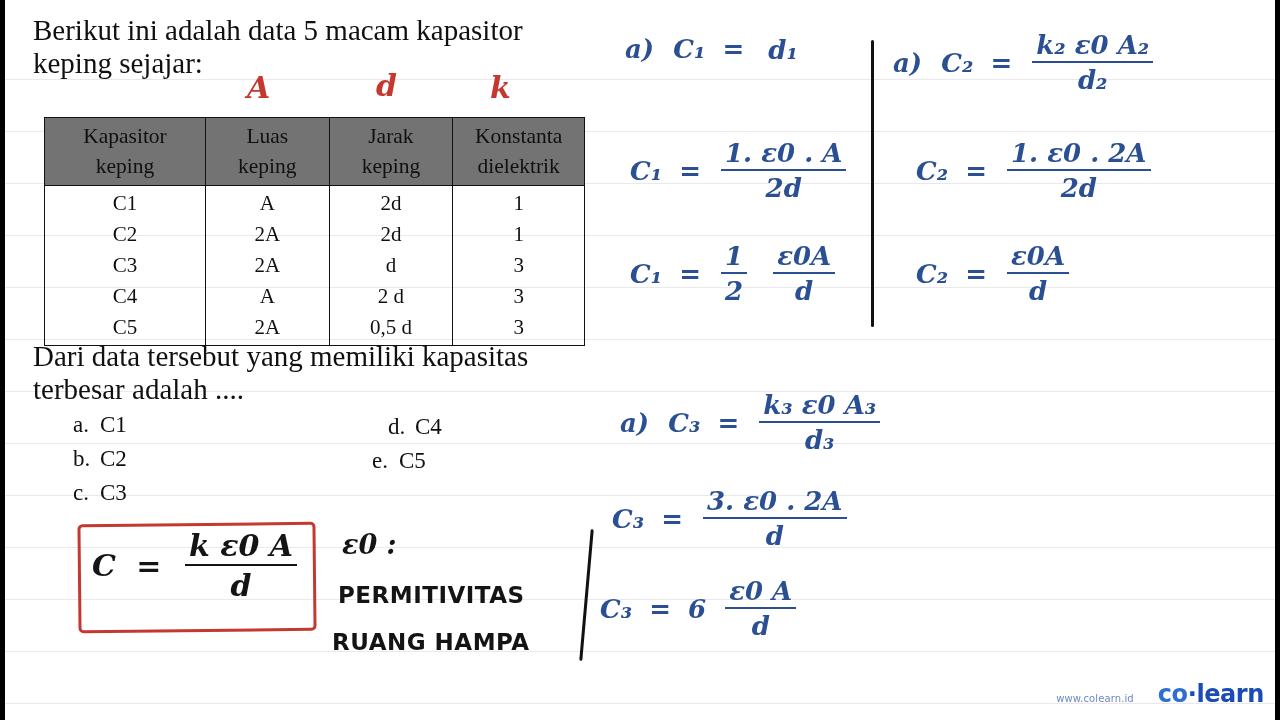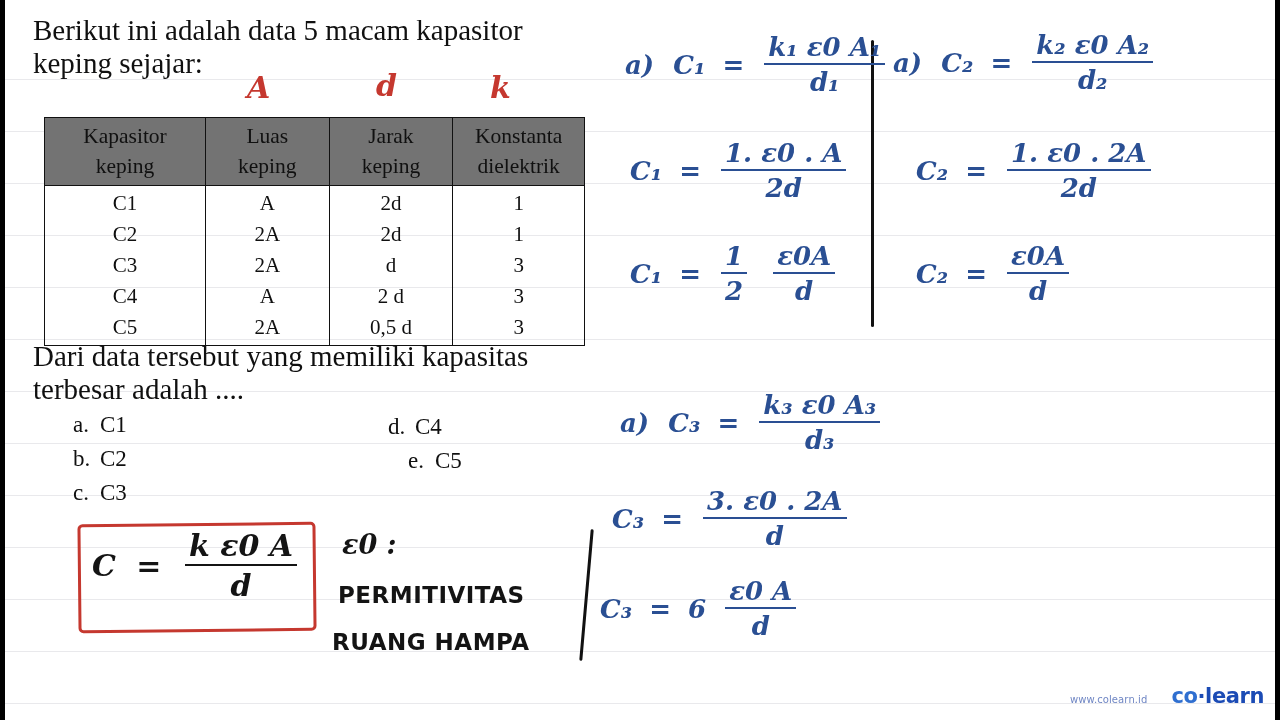--- a/index.html
+++ b/index.html
@@ -189,21 +189,21 @@
     align-items: baseline;
     gap: 24px;
     font-family: "DejaVu Sans", sans-serif;
   }
   #wm-url {
     font-size: 10px;
     color: #6f86c4;
     letter-spacing: 0.1px;
   }
   #wm-brand {
-    font-size: 21px;
+    font-size: 24px;
     font-weight: bold;
     color: #1b4bb5;
     letter-spacing: -0.4px;
   }
   #wm-brand .co { color: #2f6fd0; }
 </style>
 </head>
 <body>
 
 <div id="page">
@@ -299,21 +299,21 @@
   </div>
   <div class="opt" style="left:33px; top:446px;">
     <span class="lbl">b.</span><span>C2</span>
   </div>
   <div class="opt" style="left:33px; top:480px;">
     <span class="lbl">c.</span><span>C3</span>
   </div>
   <div class="opt" style="left:348px; top:414px;">
     <span class="lbl">d.</span><span>C4</span>
   </div>
-  <div class="opt" style="left:368px; top:448px;">
+  <div class="opt" style="left:332px; top:448px;">
     <span class="lbl">e.</span><span>C5</span>
   </div>
 
   <div id="red-box"></div>
 
   <div class="script-black" style="left:92px; top:530px; font-size:30px;">
     <span class="eq-row">
       <span>C</span>
       <span style="margin:0 10px;">=</span>
       <span class="frac">
@@ -329,21 +329,20 @@
 
   <div class="divider" id="divider-top"></div>
   <div class="divider" id="divider-bottom"></div>
 
   <div class="ink-blue" style="left:625px; top:34px; font-size:26px;">
     <span class="eq-row">
       <span>a)</span>
       <span style="margin-left:10px;">C₁</span>
       <span style="margin:0 8px;">=</span>
       <span class="frac">
-        <span class="num">k₁ ε0 A₁</span>
         <span class="den">d₁</span>
       </span>
     </span>
   </div>
 
   <div class="ink-blue" style="left:630px; top:140px; font-size:26px;">
     <span class="eq-row">
       <span>C₁</span>
       <span style="margin:0 8px;">=</span>
       <span class="frac">

